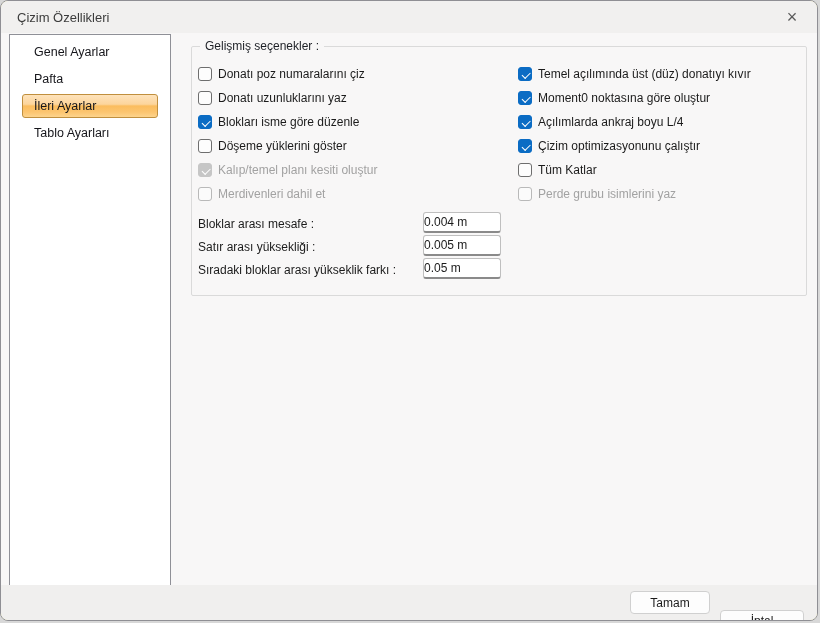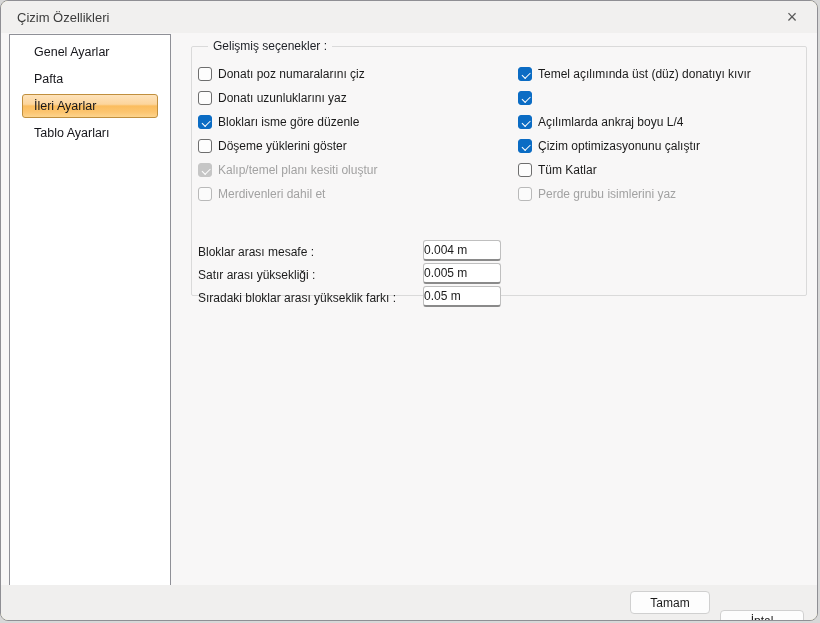--- a/index.html
+++ b/index.html
@@ -24,38 +24,38 @@
   .sidebar{position:absolute;left:8px;top:1px;width:162px;height:554px;background:#ffffff;
            border:1px solid #8f9097;padding:5px 12px;}
   .side-item{height:24px;display:flex;align-items:center;padding:0 11px;margin-bottom:3px;
              border:1px solid transparent;border-radius:3px;font-size:12.5px;color:#15151a;}
   .side-item.selected{background:linear-gradient(180deg,#fee3bb 0%,#fcd59c 42%,#fbbd5e 50%,#fcc570 78%,#fdd48d 100%);
              border-color:#c08f3e;}
 
   
   .groupbox{position:absolute;left:190px;top:13px;width:616px;height:250px;
             border:1px solid #dadada;border-radius:2px;padding:20px 6px 0 6px;}
-  .gb-label{position:absolute;left:16px;top:-8px;background:#f8f7f7;padding:0 5px;color:#1d2026;text-align:right;}
+  .gb-label{position:absolute;left:8px;top:-8px;background:#f8f7f7;padding:0 5px;color:#1d2026;text-align:right;}
 
   
   .cols{display:flex;}
   .col{display:flex;flex-direction:column;width:320px;}
   .col.right{width:auto;}
   .cb-row{display:flex;align-items:center;height:14px;margin-bottom:10px;cursor:default;}
   .box{flex:none;width:14px;height:14px;border:1px solid #6e6e6e;border-radius:3px;background:#fdfdfd;
        position:relative;margin-right:6px;}
   .cb-row.checked .box{background:#0b6cc4;border-color:#0b6cc4;}
   .cb-row.checked .box::after{content:'';position:absolute;left:2.5px;top:3.5px;width:7px;height:3.5px;
        border-left:1.6px solid #fff;border-bottom:1.6px solid #fff;transform:rotate(-45deg);}
   .cb-row.disabled .box{border-color:#b9b9b9;background:#fbfbfb;}
   .cb-row.disabled.checked .box{background:#c6c6c6;border-color:#c6c6c6;}
   .cb-row.disabled .cb-label{color:#a2a2a2;}
 
   
-  .fields{margin-top:29px;}
+  .fields{margin-top:1px;}
   .field-row{position:relative;height:23px;display:flex;align-items:center;}
   .field-label{flex:none;}
   .field-input{position:absolute;left:225px;top:0;width:78px;height:21px;border:1px solid #bfbfbf;
        border-bottom:2px solid #8a8a8a;border-radius:3px;background:#ffffff;padding:0 0;
        font-family:"Liberation Sans","DejaVu Sans",sans-serif;font-size:12px;color:#1b1b1b;outline:none;}
 
   
   .footer{position:absolute;left:0;bottom:0;width:100%;height:35px;background:#f0efee;
           display:flex;align-items:center;justify-content:flex-end;gap:10px;padding:0 13px;}
   .btn{height:23px;background:#fdfdfd;border:1px solid #d0d0d0;border-radius:4px;
@@ -123,20 +123,21 @@
           </div>
         </div>
 
         <div class="col right">
           <div class="cb-row checked">
             <span class="box"></span>
             <span class="cb-label">Temel açılımında üst (düz) donatıyı kıvır</span>
           </div>
           <div class="cb-row checked">
             <span class="box"></span>
+            <span class="cb-label">Moment0 noktasına göre oluştur</span>
           </div>
           <div class="cb-row checked">
             <span class="box"></span>
             <span class="cb-label">Açılımlarda ankraj boyu L/4</span>
           </div>
           <div class="cb-row checked">
             <span class="box"></span>
             <span class="cb-label">Çizim optimizasyonunu çalıştır</span>
           </div>
           <div class="cb-row">

